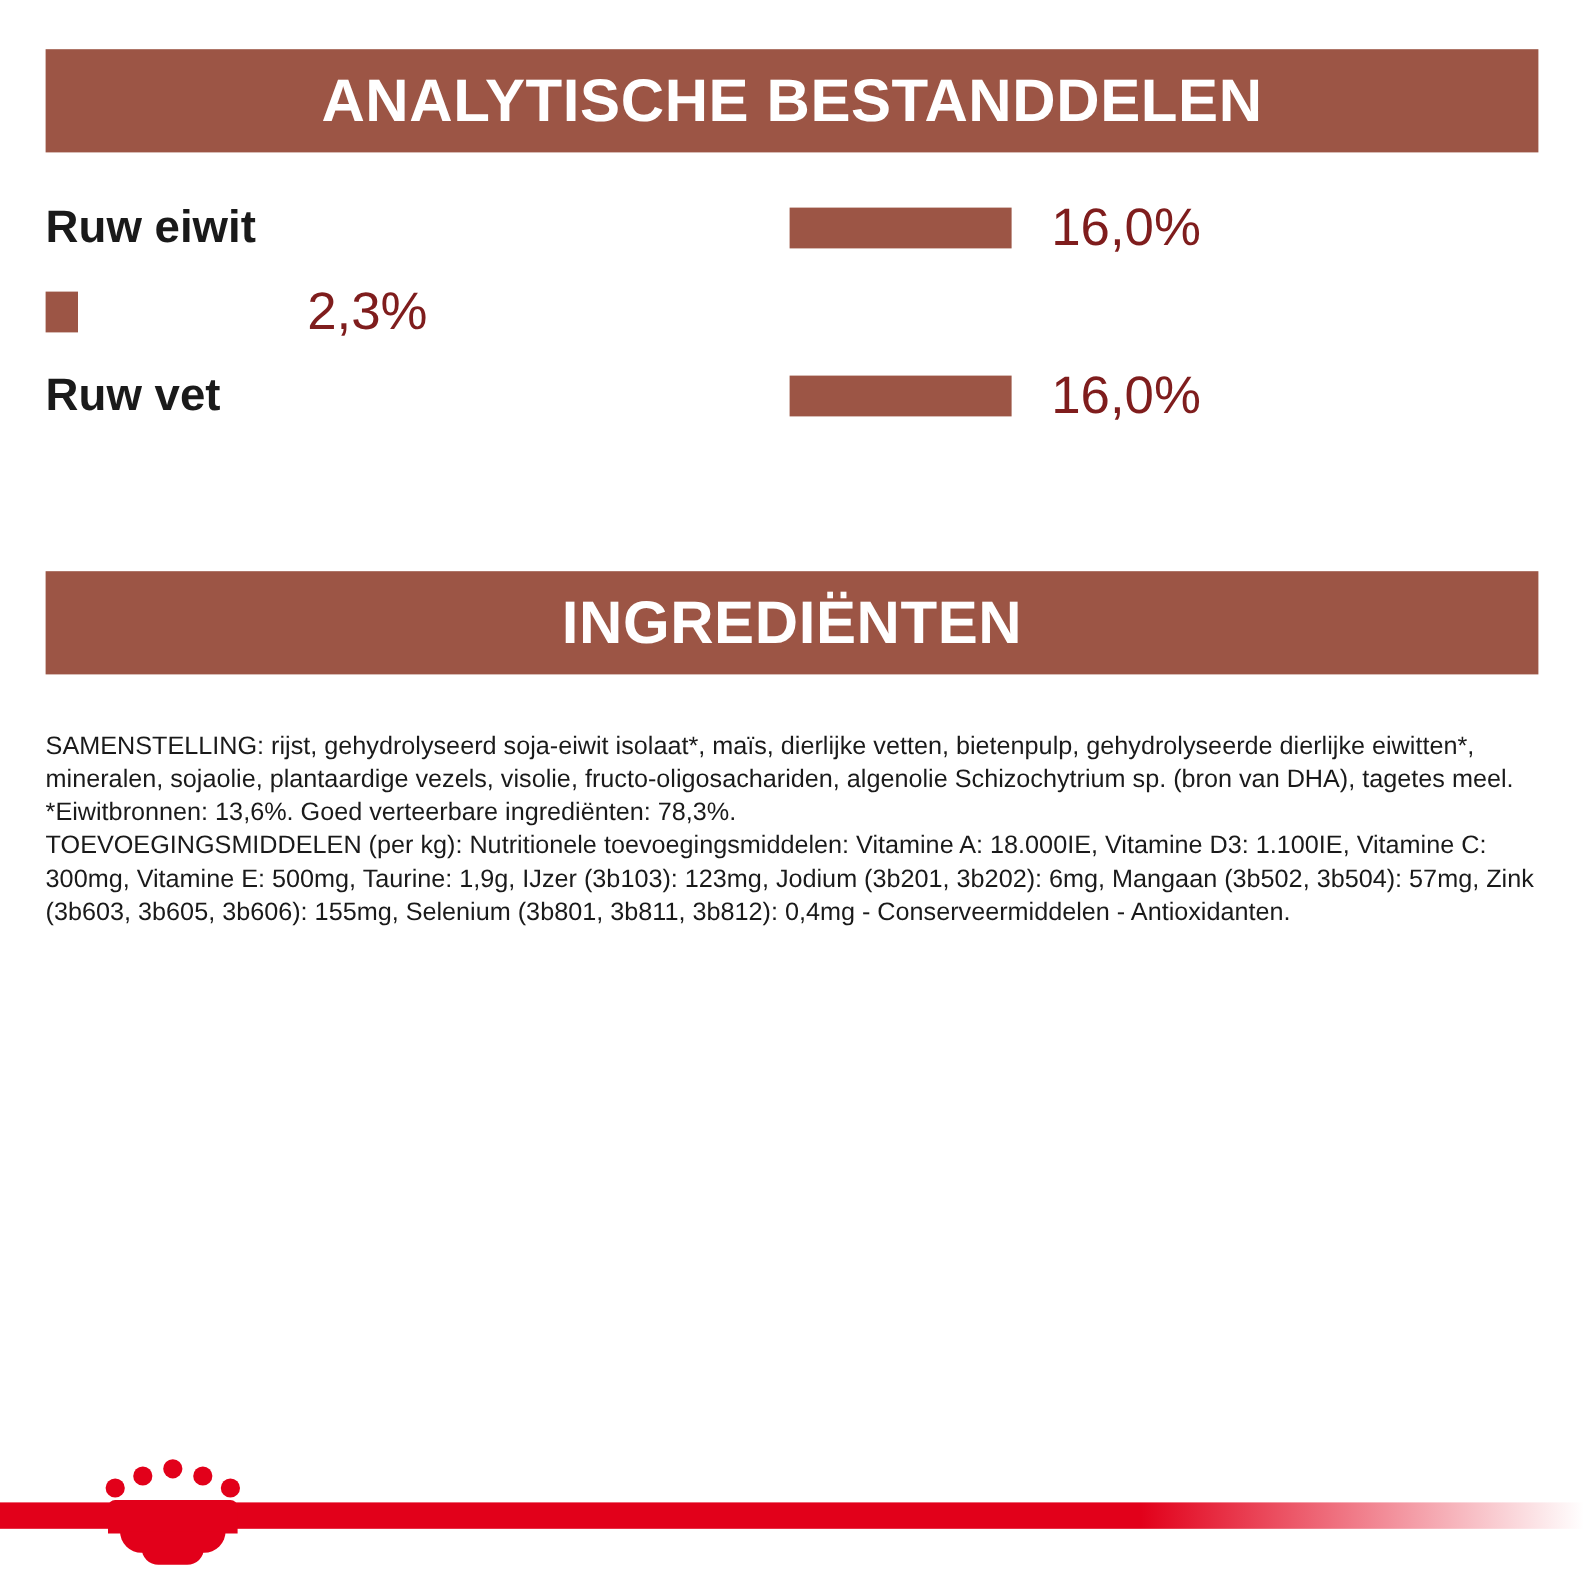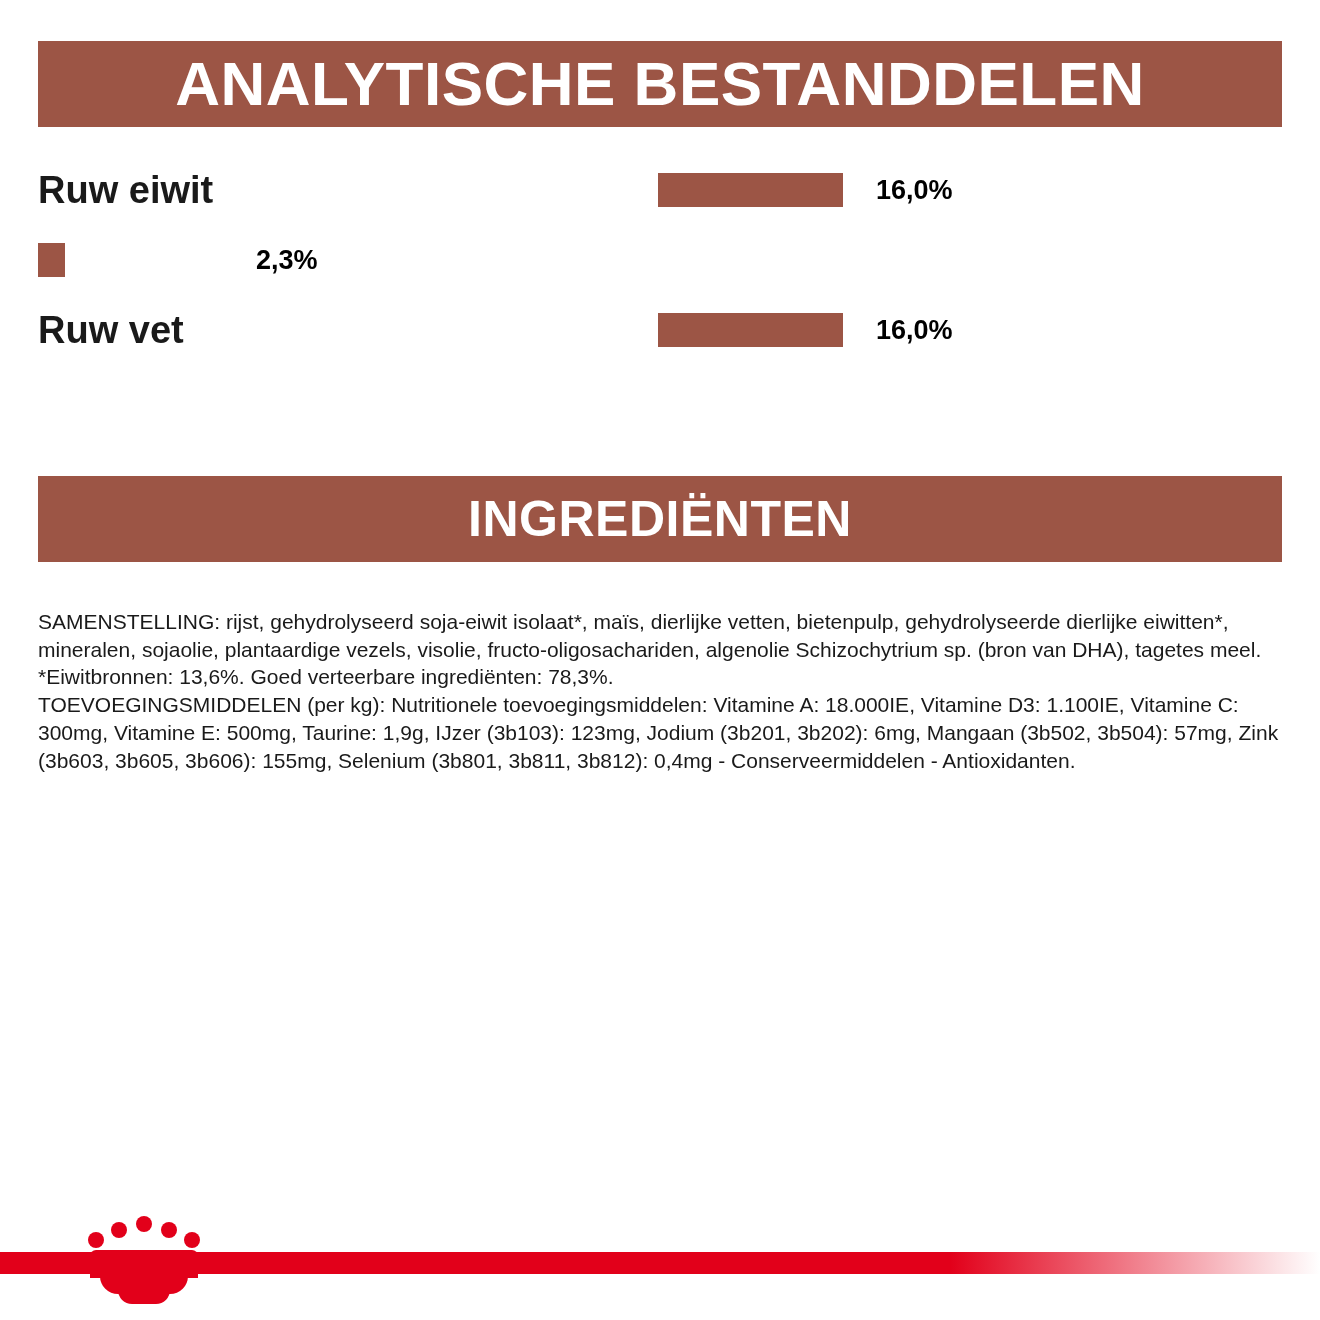--- a/index.html
+++ b/index.html
@@ -29,21 +29,21 @@
     font-weight: bold;
     letter-spacing: 0.5px;
   }
   .banner-analytical {
     position: absolute;
     left: 38px;
     top: 41px;
     width: 1244px;
     height: 86px;
     line-height: 86px;
-    font-size: 62px;
+    font-size: 50px;
   }
   .banner-ingredients {
     position: absolute;
     left: 38px;
     top: 476px;
     width: 1244px;
     height: 86px;
     line-height: 86px;
     font-size: 50px;
   }
@@ -73,23 +73,23 @@
   .arow-bar-wrap {
     width: 200px;
     display: flex;
     align-items: center;
   }
   .arow-bar {
     height: 34px;
     background: #9c5545;
   }
   .arow-value {
-    font-size: 27px;
-    font-weight: bold;
-    color: #000000;
+    font-size: 44px;
+    font-weight: normal;
+    color: #7f1d1d;
     padding-left: 18px;
     white-space: nowrap;
   }
 
   
   .ingredients-text {
     position: absolute;
     left: 38px;
     top: 608px;
     width: 1248px;

